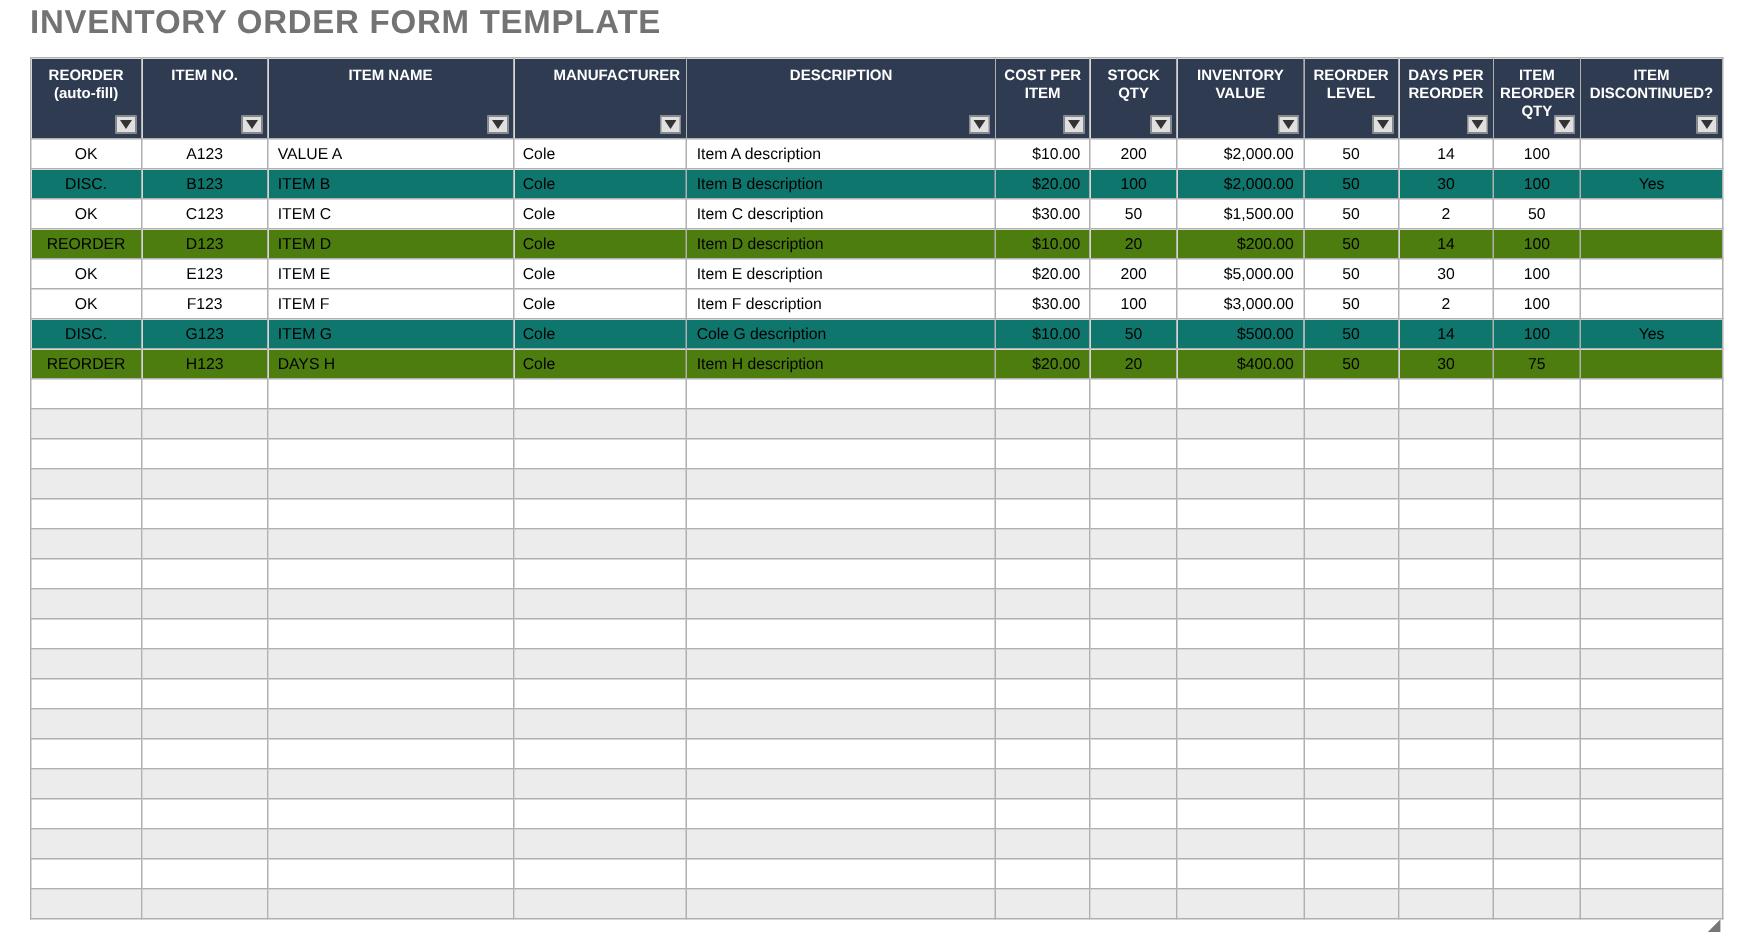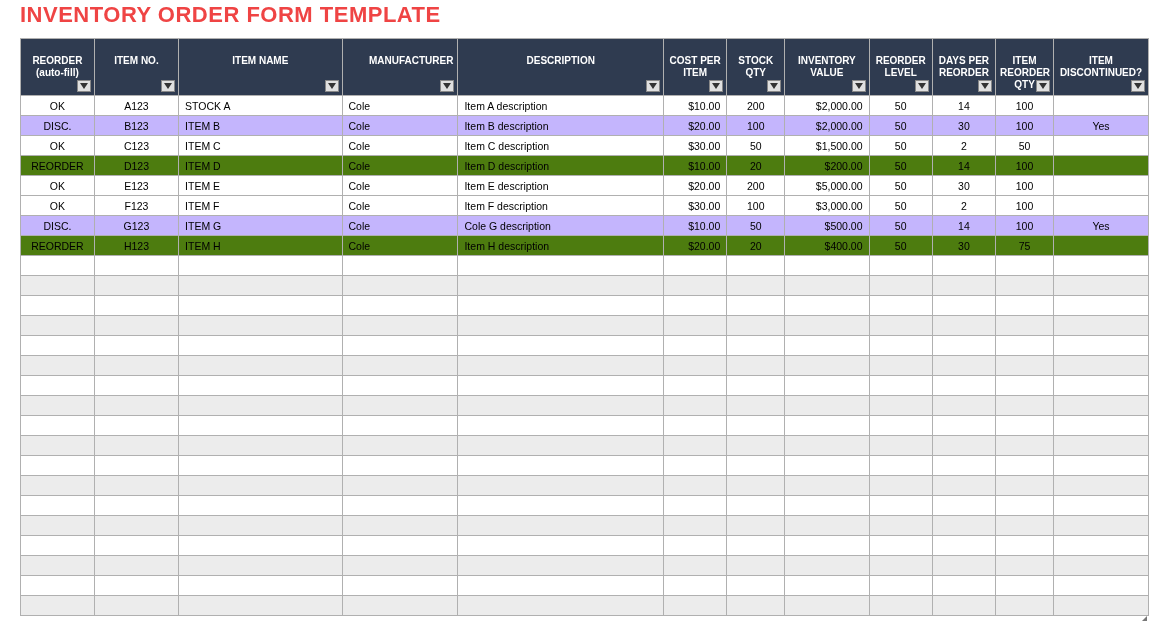--- a/index.html
+++ b/index.html
@@ -9,21 +9,21 @@
     font-family: Arial, Helvetica, sans-serif;
     background: #fff;
     width: 1169px;
   }
   .page {
     padding: 0 20px 10px 20px;
   }
   .title {
     font-size: 22px;
     font-weight: bold;
-    color: #ef4444;
+    color: #737373;
     letter-spacing: 0.5px;
     margin: 2px 0 10px 0;
   }
   table {
     border-collapse: collapse;
     width: 100%;
     table-layout: fixed;
   }
   th, td {
     border: 1px solid #b0b0b0;
@@ -35,21 +35,21 @@
   }
   thead th {
     background: #2f3b50;
     color: #fff;
     font-weight: bold;
     font-size: 10px;
     text-align: center;
     vertical-align: top;
     height: 54px;
     position: relative;
-    padding: 16px 4px 4px 4px;
+    padding: 6px 4px 4px 4px;
     line-height: 1.2;
   }
   .filter-icon {
     position: absolute;
     right: 3px;
     bottom: 3px;
     width: 14px;
     height: 12px;
     background: #e0e0e0;
     border: 1px solid #888;
@@ -58,21 +58,21 @@
     justify-content: center;
     cursor: pointer;
   }
   .filter-icon svg { display:block; }
   tbody td {
     padding: 0 6px;
     height: 20px;
     vertical-align: middle;
   }
   tbody tr.alt td { background: #ececec; }
-  tbody tr.disc td { background: #c4b5fd; }
+  tbody tr.disc td { background: #0f766e; }
   tbody tr.reorder td { background: #4d7c0f; }
   tbody tr.plain td { background: #ffffff; }
 
   
   col.c-reorder   { width: 70px; }
   col.c-itemno    { width: 80px; }
   col.c-itemname  { width: 155px; }
   col.c-manuf     { width: 110px; }
   col.c-desc      { width: 195px; }
   col.c-cost      { width: 60px; }
@@ -212,21 +212,21 @@
                 <polygon points="0,0 8,0 4,6" fill="#333"></polygon>
               </svg>
             </span>
           </th>
         </tr>
     </thead>
     <tbody id="body-rows">
         <tr class="plain">
           <td class="tc">OK</td>
           <td class="tc">A123</td>
-          <td class="tl">STOCK A</td>
+          <td class="tl">VALUE A</td>
           <td class="tl">Cole</td>
           <td class="tl">Item A description</td>
           <td class="tr">$10.00</td>
           <td class="tc">200</td>
           <td class="tr">$2,000.00</td>
           <td class="tc">50</td>
           <td class="tc">14</td>
           <td class="tc">100</td>
           <td class="tc"></td>
         </tr>
@@ -310,21 +310,21 @@
           <td class="tc">50</td>
           <td class="tr">$500.00</td>
           <td class="tc">50</td>
           <td class="tc">14</td>
           <td class="tc">100</td>
           <td class="tc">Yes</td>
         </tr>
         <tr class="reorder">
           <td class="tc">REORDER</td>
           <td class="tc">H123</td>
-          <td class="tl">ITEM H</td>
+          <td class="tl">DAYS H</td>
           <td class="tl">Cole</td>
           <td class="tl">Item H description</td>
           <td class="tr">$20.00</td>
           <td class="tc">20</td>
           <td class="tr">$400.00</td>
           <td class="tc">50</td>
           <td class="tc">30</td>
           <td class="tc">75</td>
           <td class="tc"></td>
         </tr>

